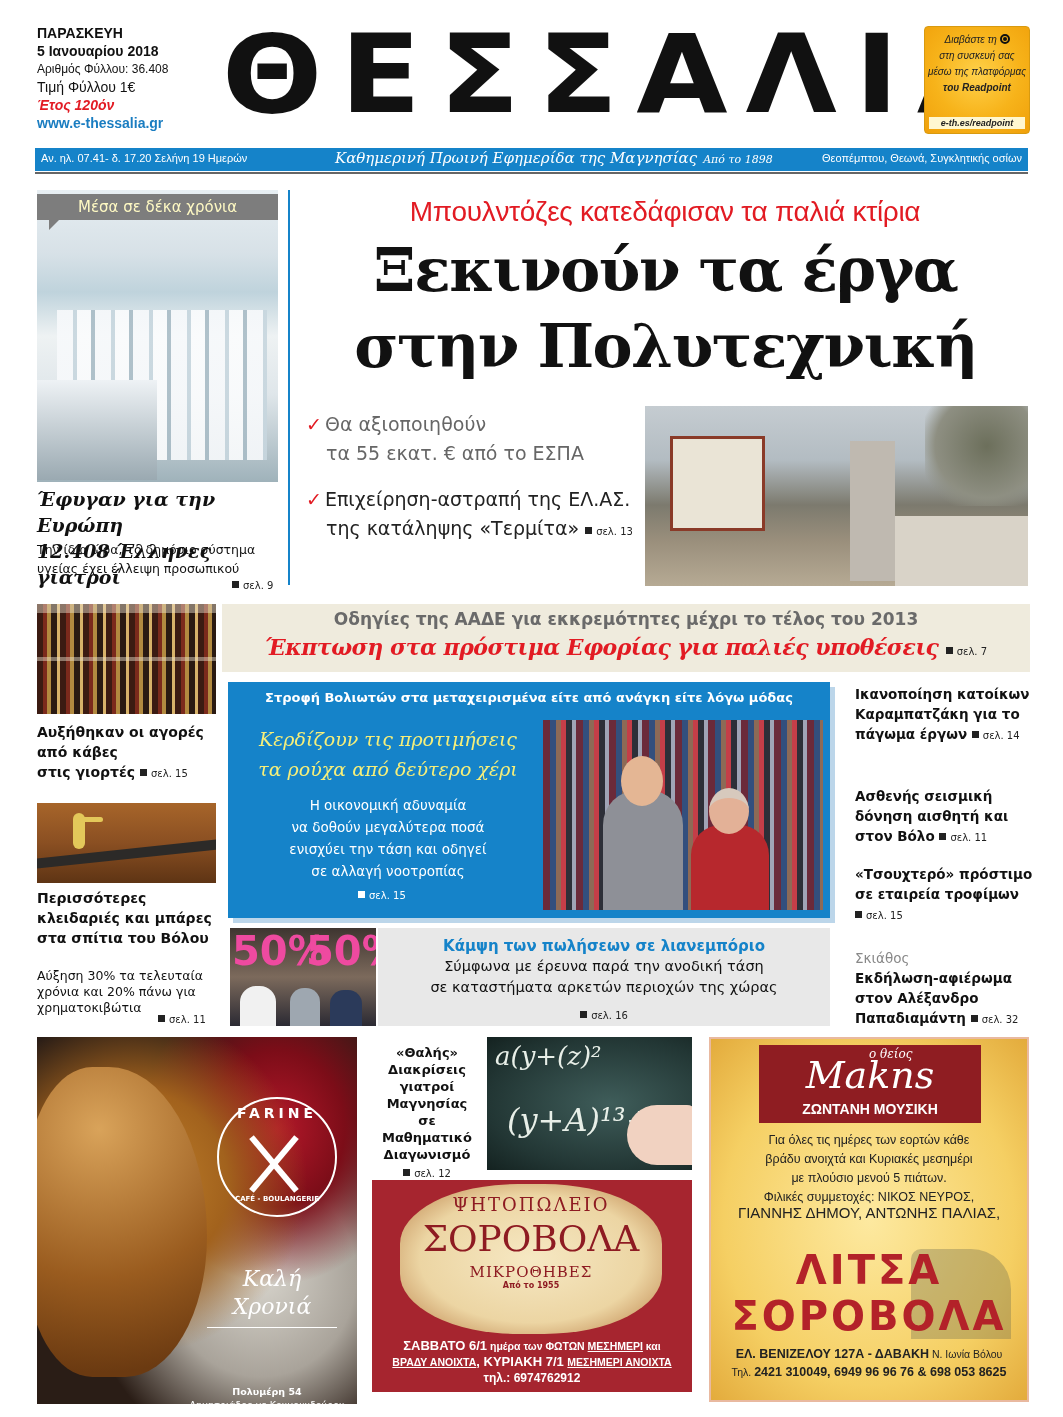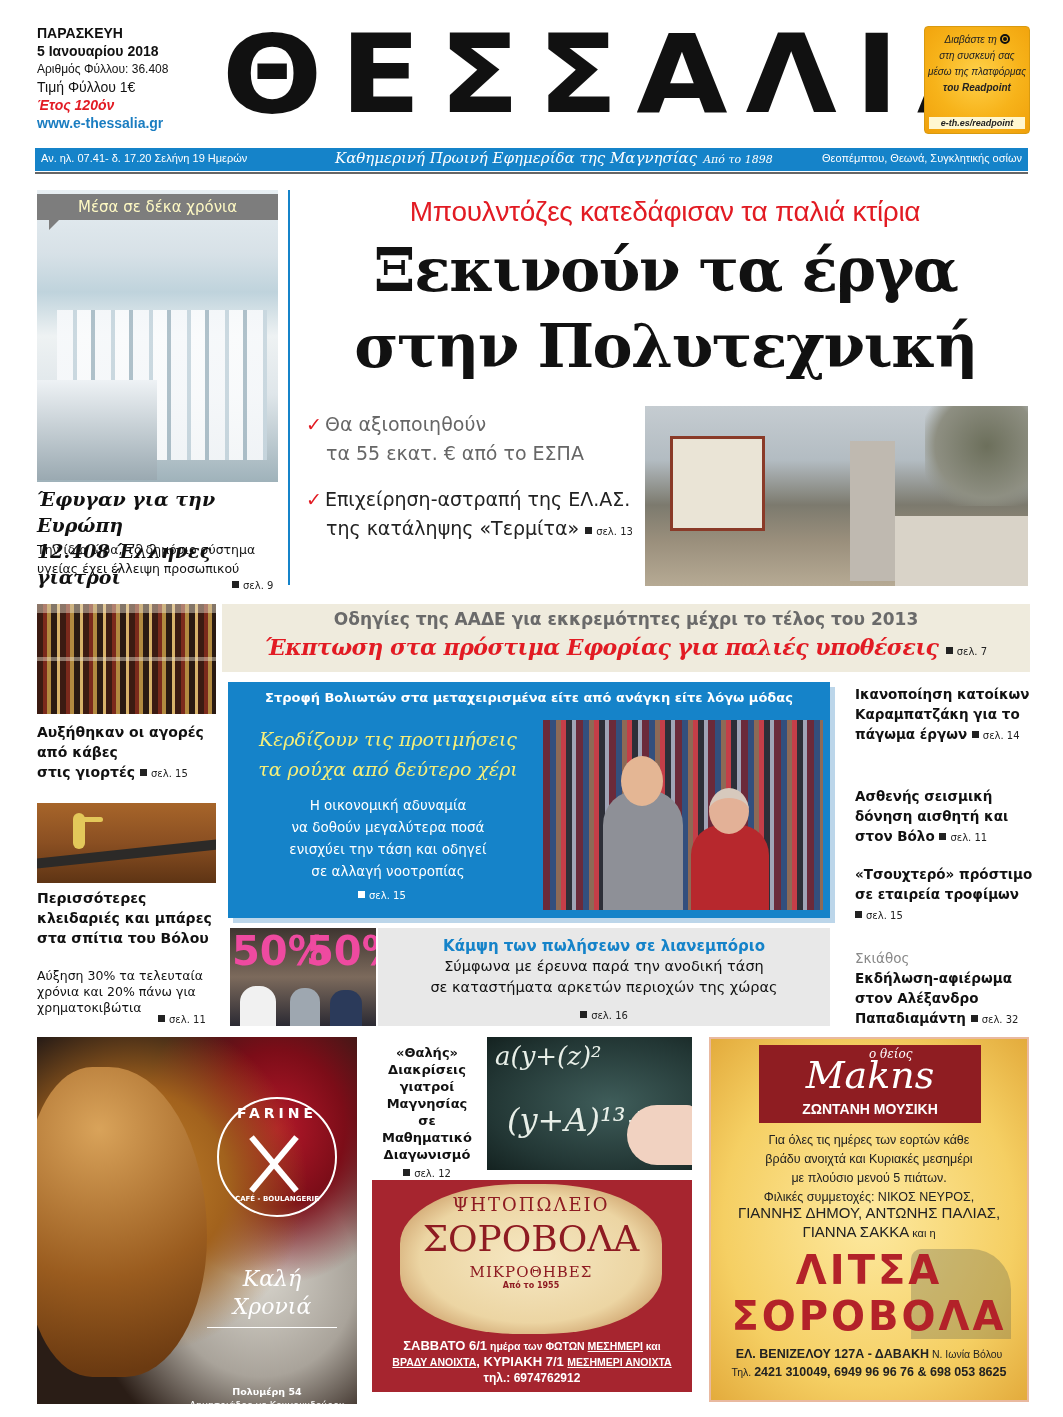--- a/index.html
+++ b/index.html
@@ -349,21 +349,20 @@
     <div class="live">ΖΩΝΤΑΝΗ ΜΟΥΣΙΚΗ</div>
   </div>
   <div class="body">
     <div>Για όλες τις ημέρες των εορτών κάθε</div>
     <div>βράδυ ανοιχτά και Κυριακές μεσημέρι</div>
     <div>με πλούσιο μενού 5 πιάτων.</div>
     <div>Φιλικές συμμετοχές: ΝΙΚΟΣ ΝΕΥΡΟΣ,</div>
   </div>
   <div class="names">
     <div>ΓΙΑΝΝΗΣ ΔΗΜΟΥ, ΑΝΤΩΝΗΣ ΠΑΛΙΑΣ,</div>
-    <div><span>ΓΙΑΝΝΑ ΣΑΚΚΑ</span><small> και η</small></div>
   </div>
   <div class="star">
     <div>ΛΙΤΣΑ</div>
     <div>ΣΟΡΟΒΟΛΑ</div>
   </div>
   <div class="addr">
     <div><b>ΕΛ. ΒΕΝΙΖΕΛΟΥ 127Α - ΔΑΒΑΚΗ</b><span style="font-size:10.5px"> Ν. Ιωνία Βόλου</span></div>
     <div><span style="font-size:10.5px">Τηλ. </span><b>2421 310049, 6949 96 96 76 &amp; 698 053 8625</b></div>
   </div>
 </div>

